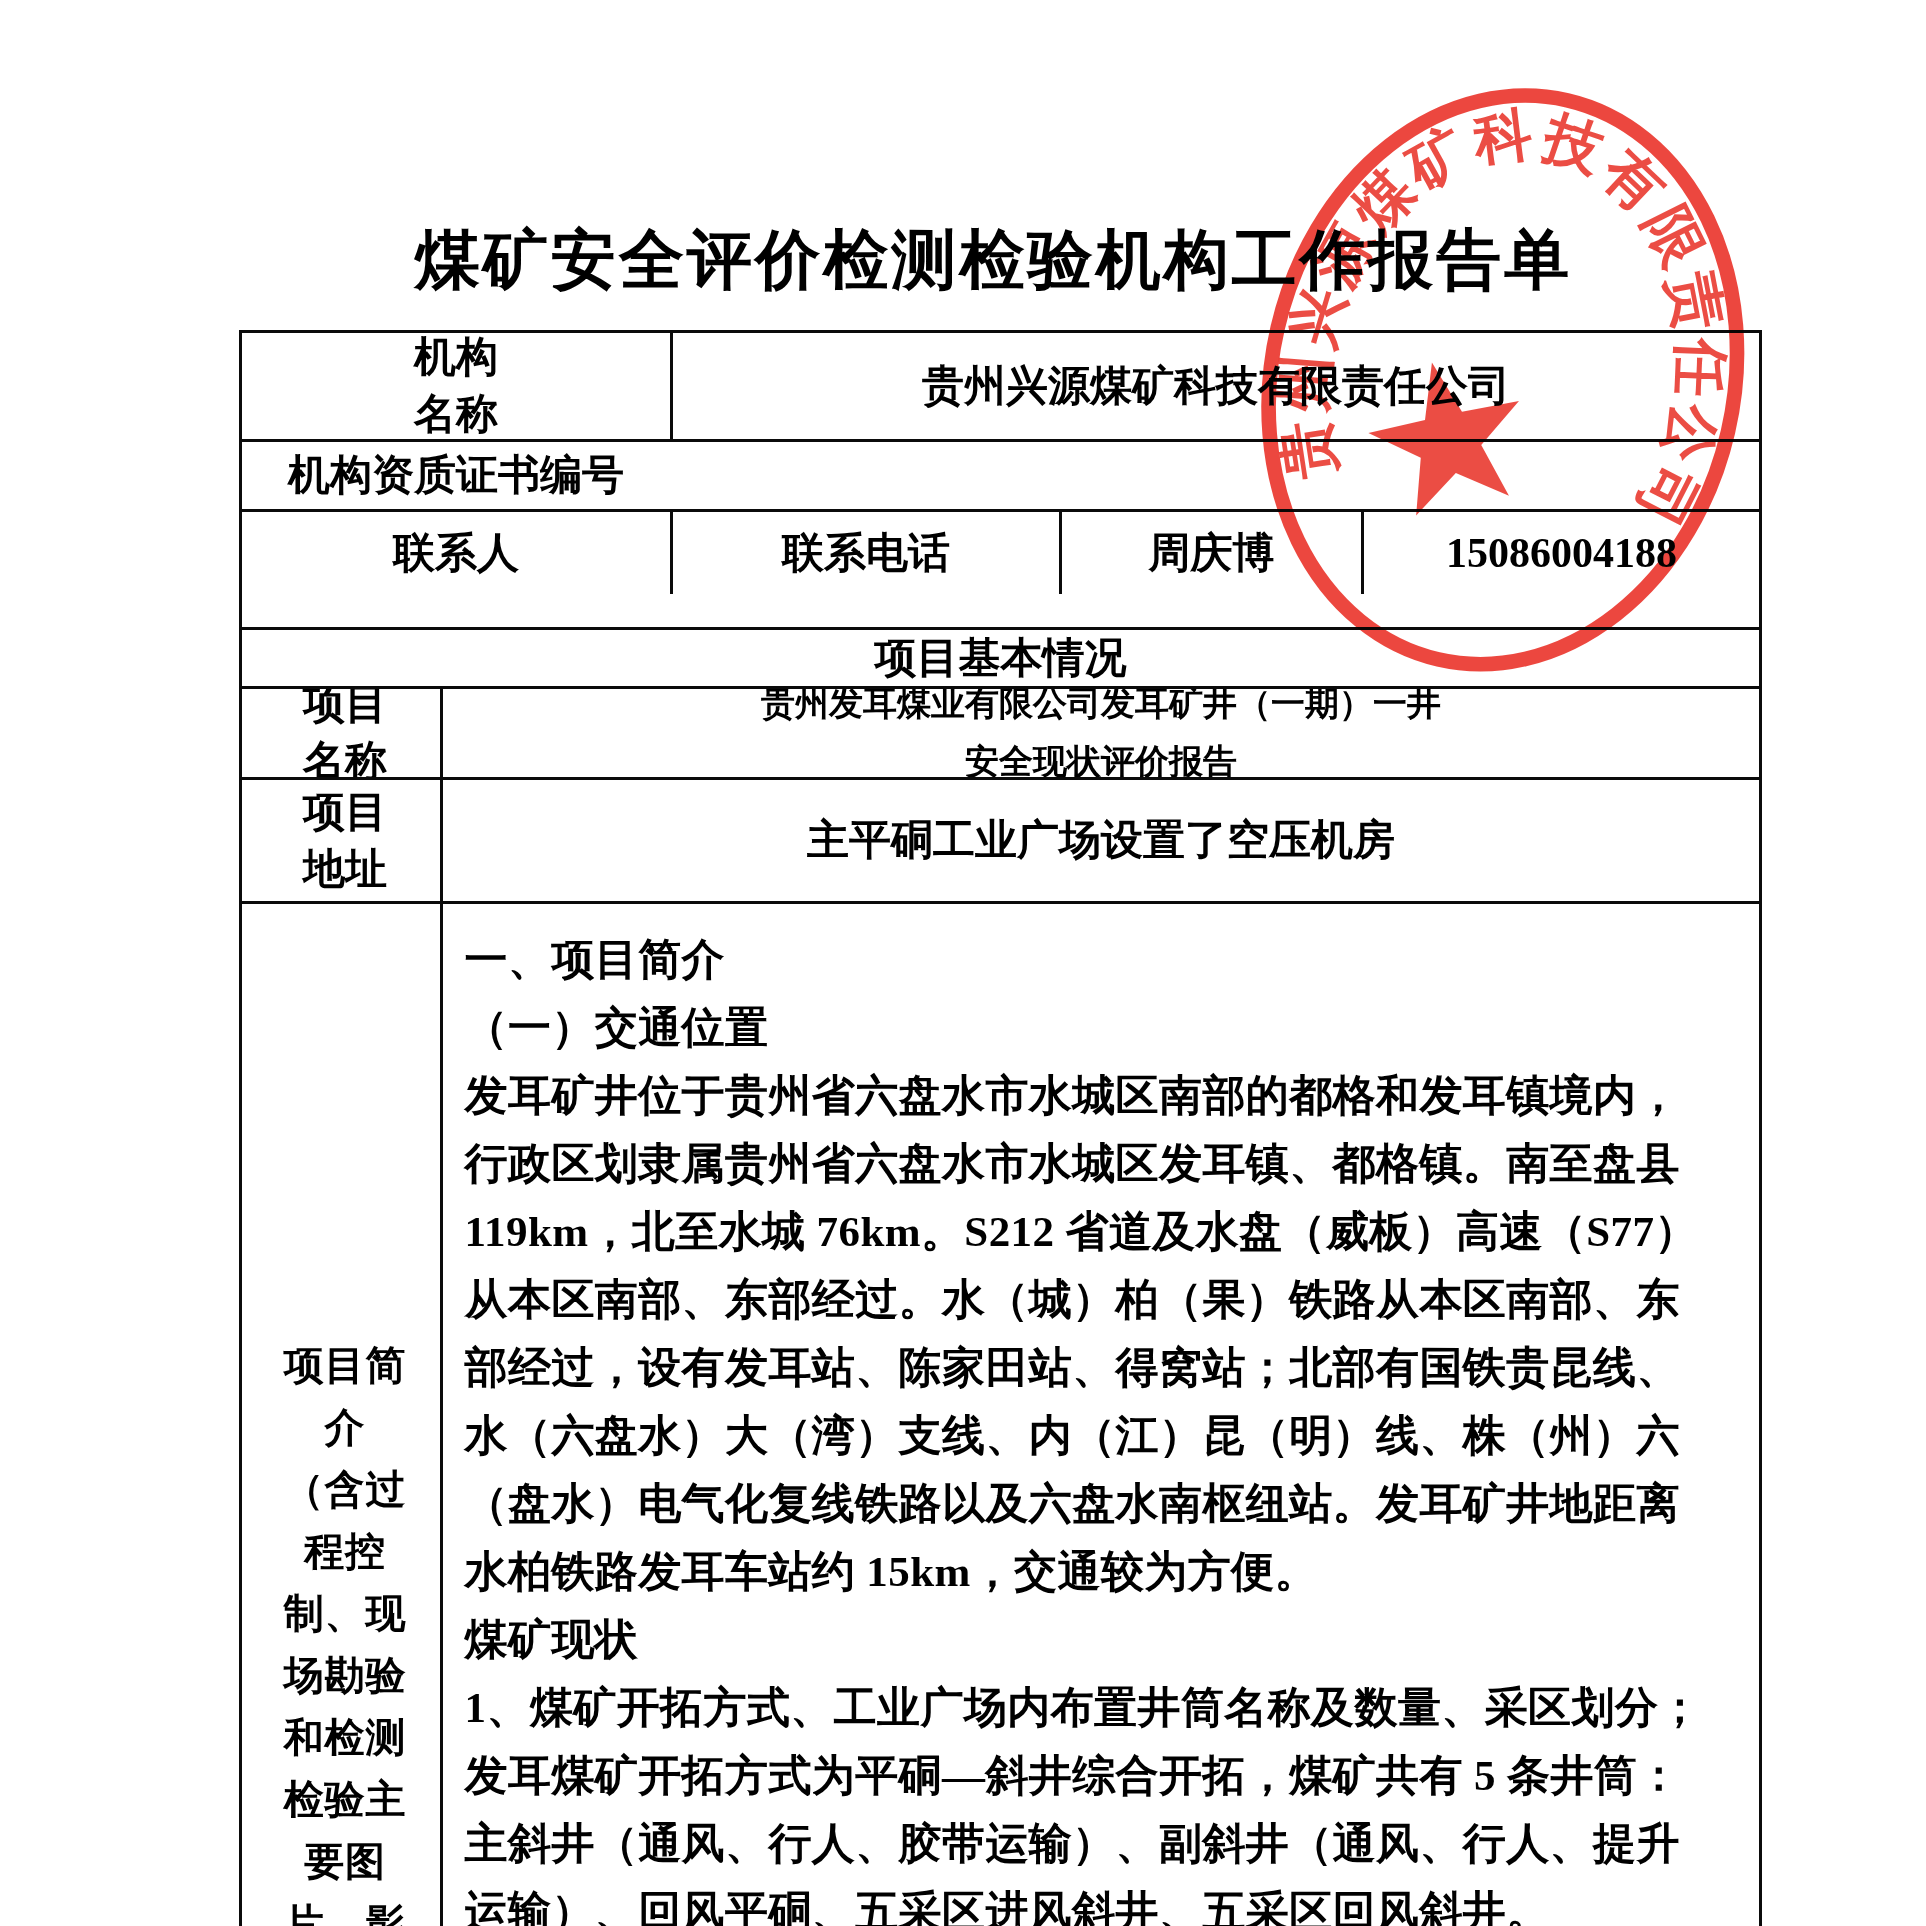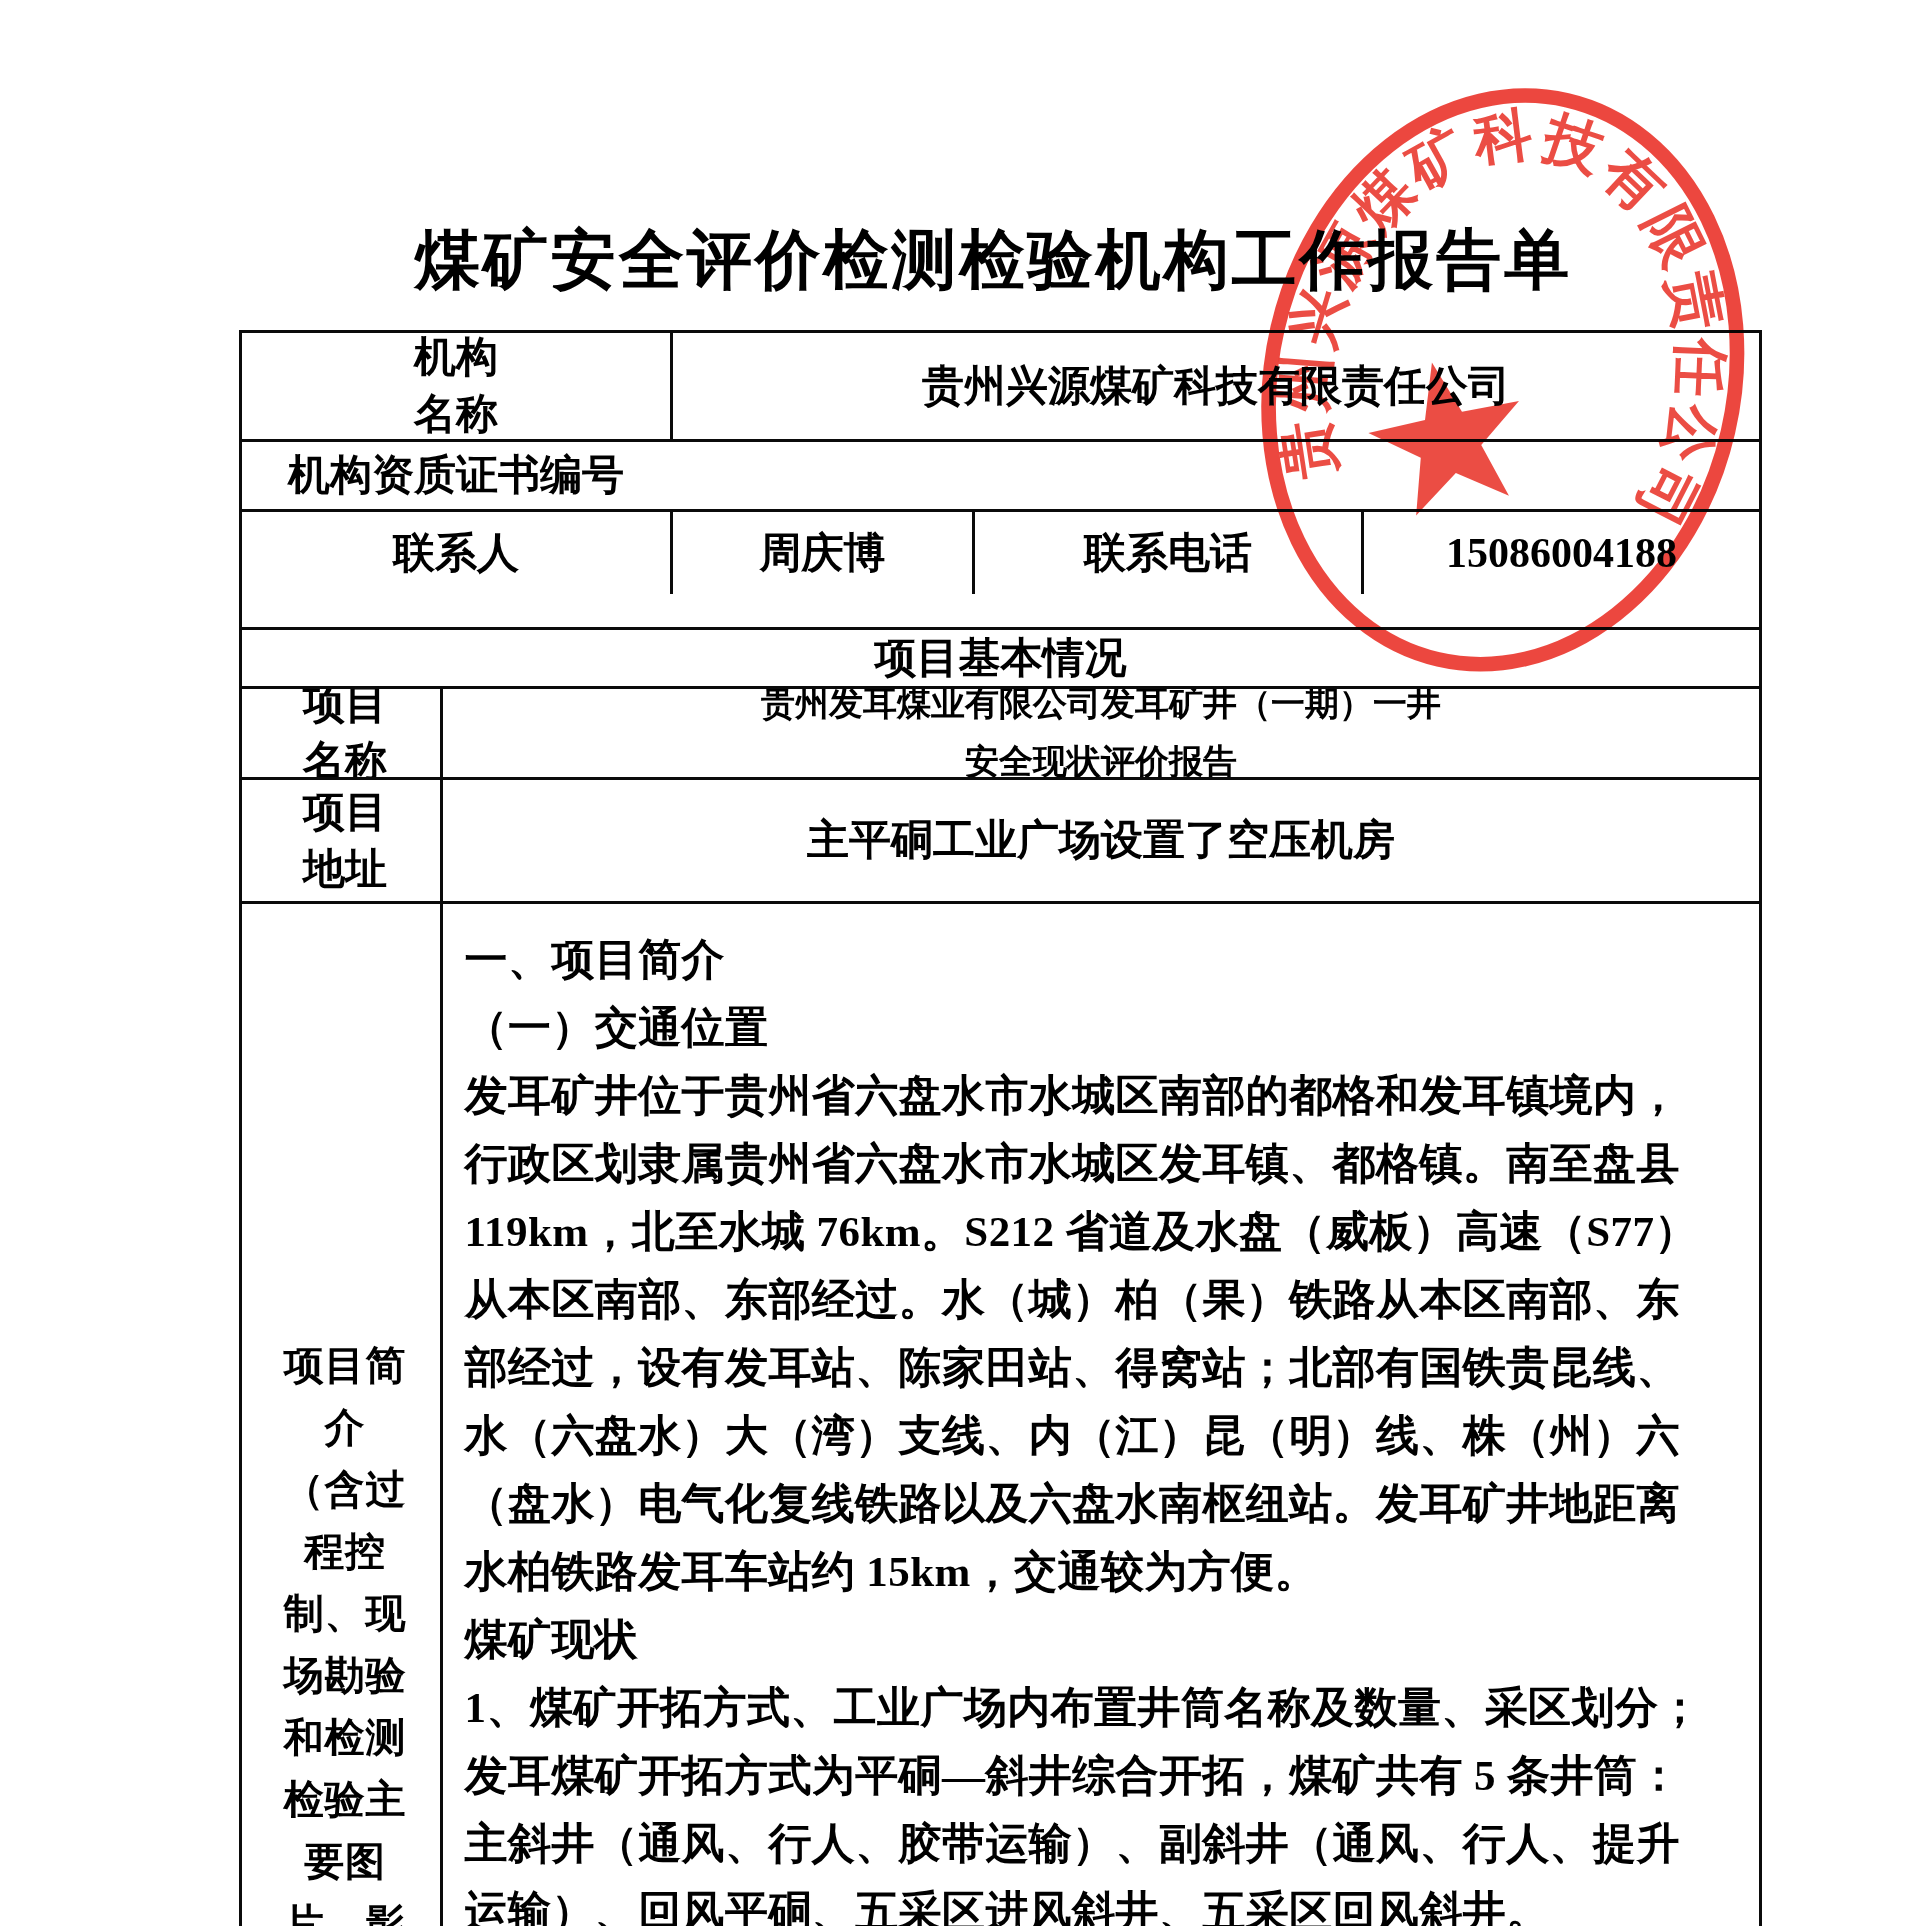--- a/index.html
+++ b/index.html
@@ -63,22 +63,22 @@
 名称</div>
       <div class="t-cell w-rest">贵州兴源煤矿科技有限责任公司</div>
     </div>
 
     <div class="t-row" style="flex:0 0 70px;">
       <div class="t-cell w-label3">机构资质证书编号</div>
     </div>
 
     <div class="t-row" style="flex:0 0 85px;">
       <div class="t-cell w-label3">联系人</div>
+      <div class="t-cell w-tel">联系电话</div>
       <div class="t-cell w-name">周庆博</div>
-      <div class="t-cell w-tel">联系电话</div>
       <div class="t-cell w-rest">15086004188</div>
     </div>
 
     <div class="t-row" style="flex:0 0 59px;margin-top:33px;">
       <div class="t-cell w-rest">项目基本情况</div>
     </div>
 
     <div class="t-row" style="flex:0 0 91px;">
       <div class="t-cell w-label7 pre">项目
 名称</div>

